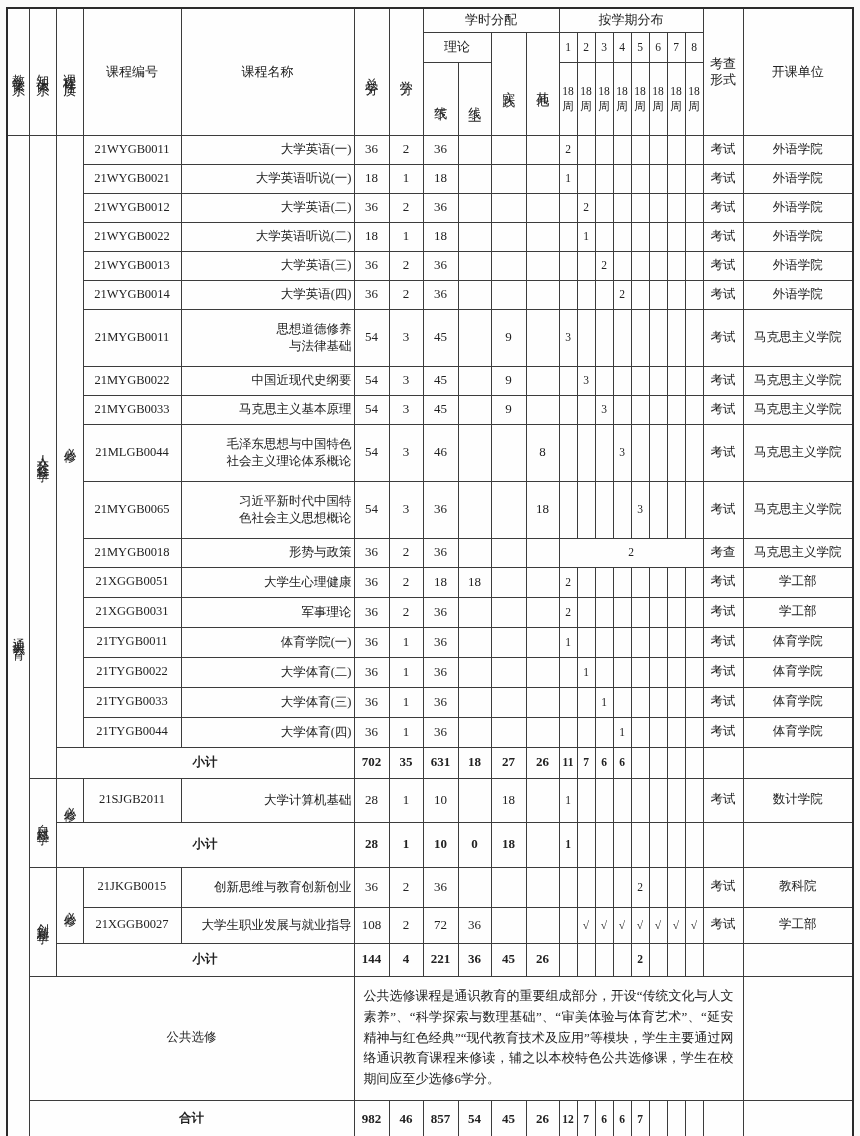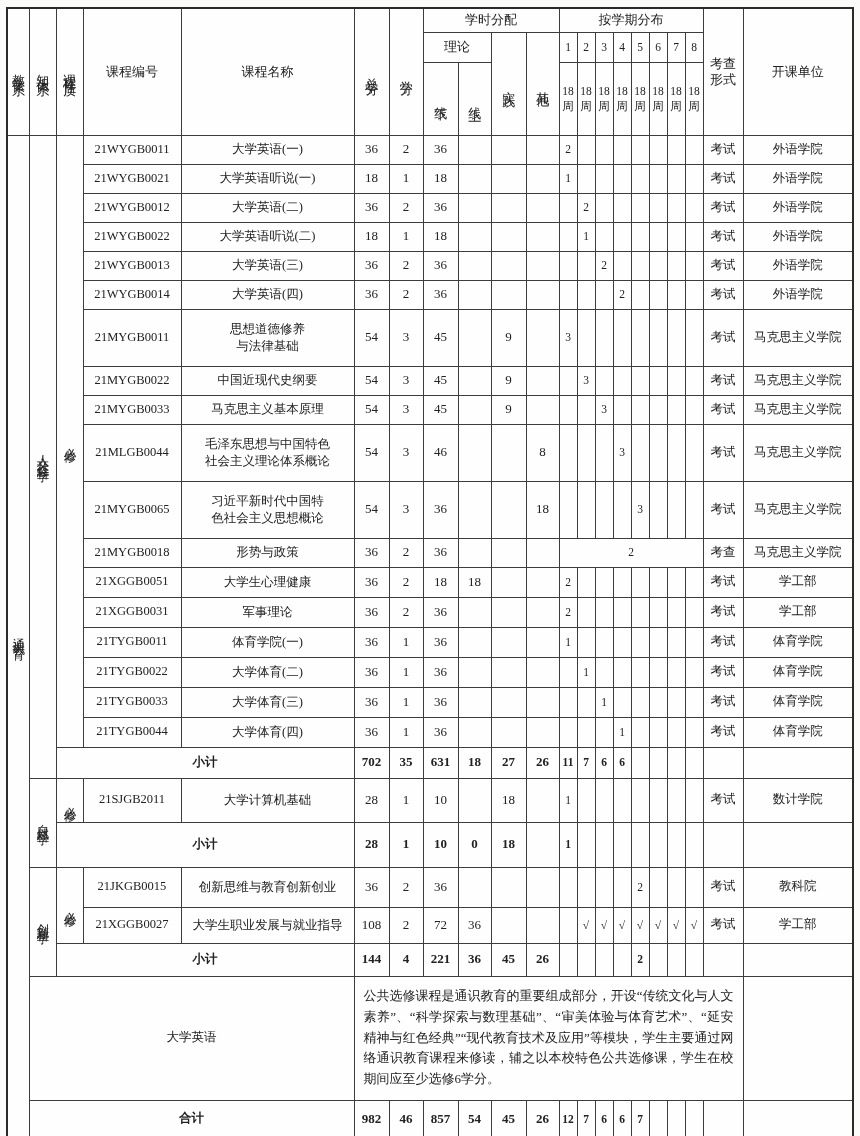--- a/index.html
+++ b/index.html
@@ -5,21 +5,21 @@
   html,body{margin:0;padding:0;background:#fbfbfa;}
   body{width:860px;height:1136px;font-family:"Liberation Serif","DejaVu Serif",serif;color:#222;}
   .wrap{padding:7px 6px;}
   table{border-collapse:collapse;table-layout:fixed;width:847px;border:2px solid #2a2a2a;background:#fefefe;}
   th,td{border:1px solid #3c3c3c;text-align:center;vertical-align:middle;padding:1px 2px;
         font-size:12.5px;line-height:1.25;overflow:hidden;}
   th{font-weight:normal;font-size:13px;}
   .vtext{writing-mode:vertical-rl;text-orientation:upright;display:inline-block;
          letter-spacing:3px;line-height:1.05;}
   .sem{font-size:11.5px;padding:1px 0;}
-  .name{line-height:1.35;white-space:pre-line;}
+  .name{line-height:1.35;white-space:pre-line;text-align:right;}
   .bold{font-weight:bold;}
   .desc{text-align:justify;padding:7px 9px;line-height:1.6;font-size:13px;}
   .num{font-size:13px;}
 </style>
 </head>
 <body>
 
 <div class="wrap">
 <table>
   <colgroup>
@@ -560,21 +560,21 @@
           <td class="sem bold"></td>
           <td class="sem bold"></td>
           <td class="sem bold">2</td>
           <td class="sem bold"></td>
           <td class="sem bold"></td>
           <td class="sem bold"></td>
           <td></td>
           <td></td>
         </tr>
         <tr style="height: 124px;">
-          <td colspan="4">大学英语</td>
+          <td colspan="4">公共选修</td>
           <td colspan="15" class="desc">公共选修课程是通识教育的重要组成部分，开设“传统文化与人文素养”、“科学探索与数理基础”、“审美体验与体育艺术”、“延安精神与红色经典”“现代教育技术及应用”等模块，学生主要通过网络通识教育课程来修读，辅之以本校特色公共选修课，学生在校期间应至少选修6学分。</td>
           <td></td>
         </tr>
         <tr style="height: 38px;">
           <td colspan="4" class="bold">合计</td>
           <td class="num bold">982</td>
           <td class="num bold">46</td>
           <td class="num bold">857</td>
           <td class="num bold">54</td>
           <td class="num bold">45</td>

